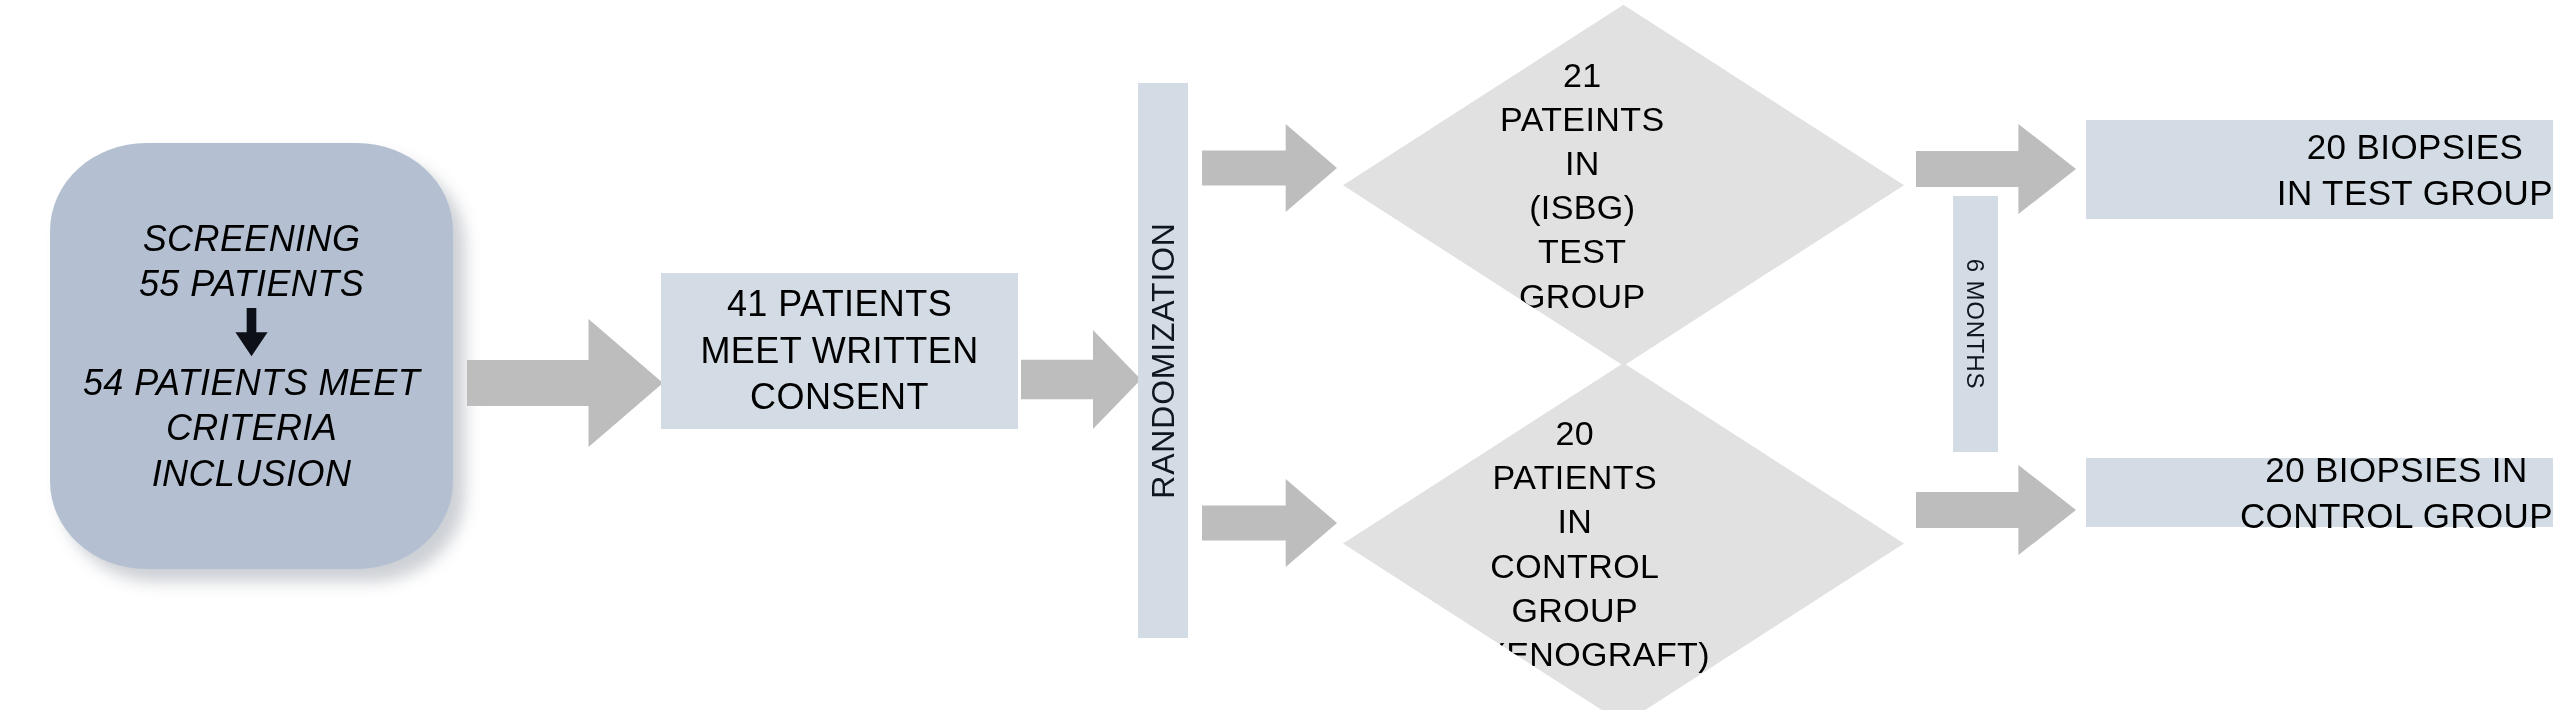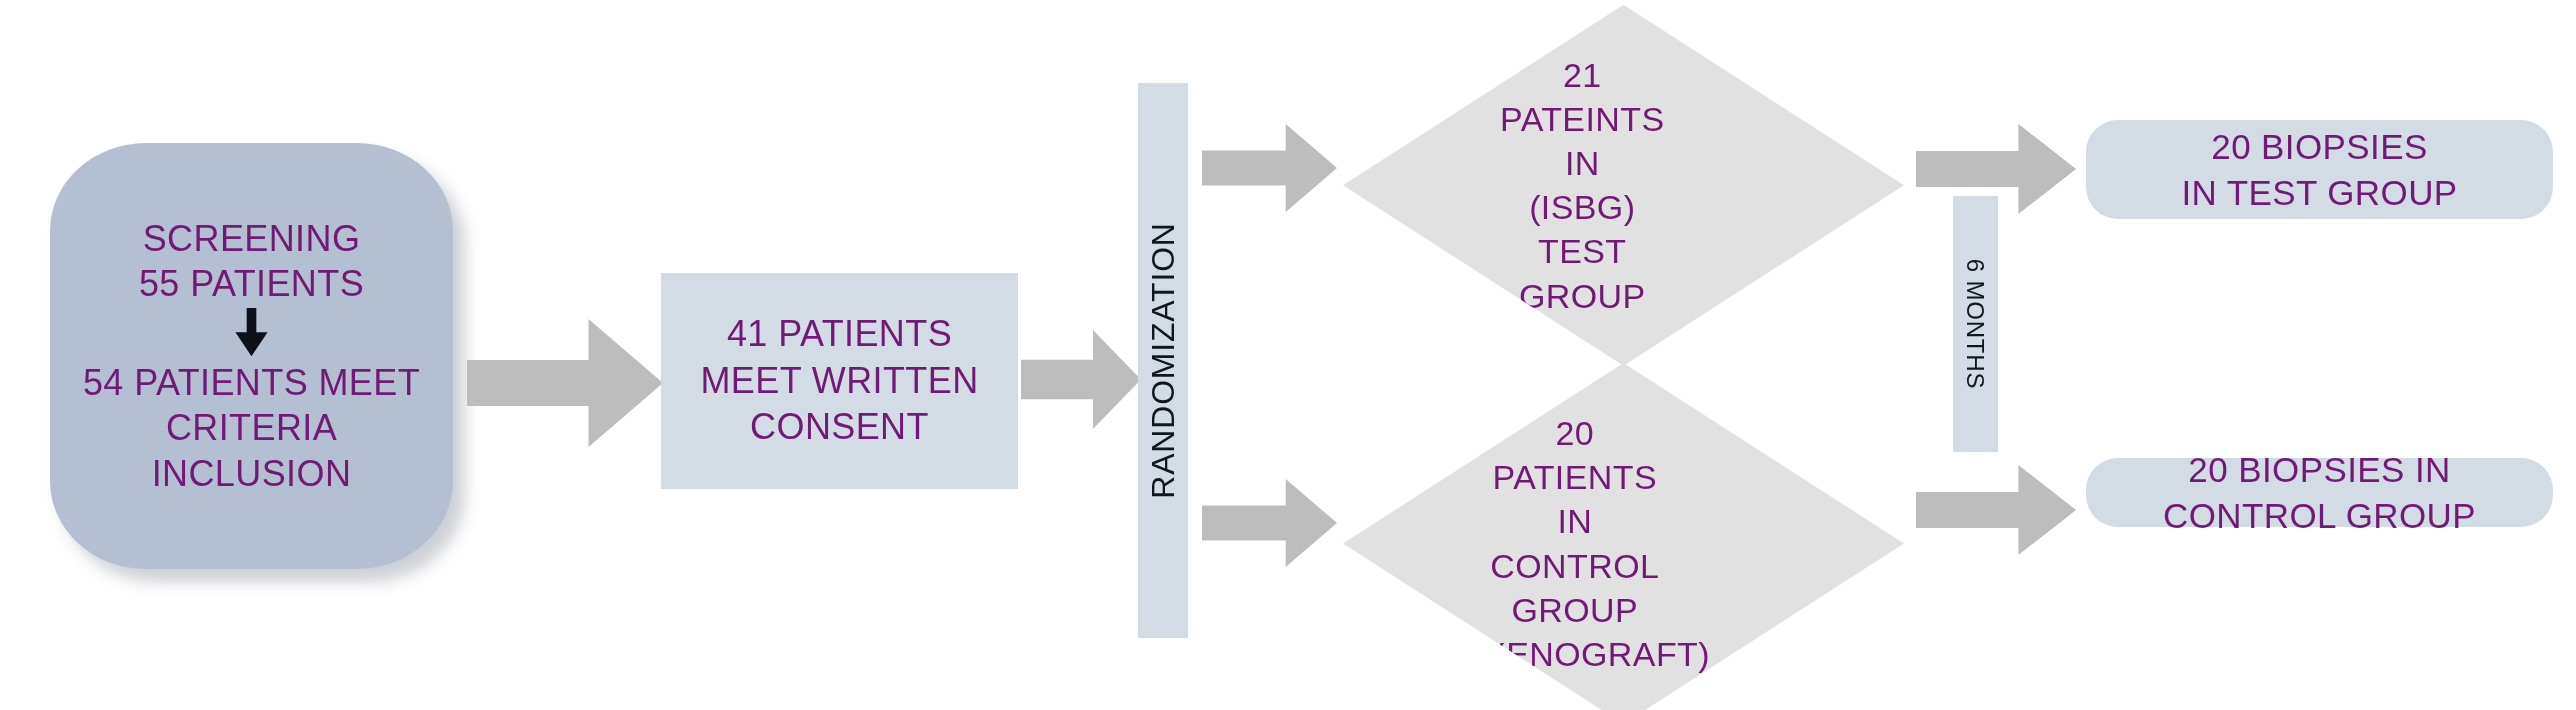--- a/index.html
+++ b/index.html
@@ -1,36 +1,36 @@
 <!DOCTYPE html>
 <html style="font-size:13px"><head>
 <meta charset="utf-8">
 <title>Study Flow Diagram</title>
 <style>
   html,body{margin:0;padding:0;background:#ffffff;}
   body{font-family:"Liberation Sans", sans-serif;}
   #stage{position:relative;width:2576px;height:711px;background:#fff;overflow:hidden;}
 
-  .txt{color:#701a75;letter-spacing:0.4px;line-height:1.22;text-align:center;font-weight:400;}
+  .txt{color:#000000;letter-spacing:0.4px;line-height:1.22;text-align:center;font-weight:400;}
 
   
   #screening{
     position:absolute; left:50px; top:143px; width:403px; height:426px;
     background:#b4c0d1;
     border-radius:96px/88px;
     box-shadow:11.2px 13px 14.4px rgba(90,100,115,0.30);
     display:flex; align-items:center; justify-content:center;
   }
-  #screening .inner{width:100%; padding:0 16px; box-sizing:border-box;}
+  #screening .inner{width:100%; padding:0 16px; box-sizing:border-box;font-style:italic;}
   #screening .txt{font-size:36px; line-height:1.26;}
   .downarrow{display:block;margin:1.6px auto 1.6px auto;}
 
   
   #consent{
-    position:absolute; left:661px; top:273px; width:357px; height:216px;
+    position:absolute; left:661px; top:273px; width:357px; height:156px;
     background:#d3dce4;
     display:flex; align-items:center; justify-content:center;
   }
   #consent .txt{font-size:36px; line-height:1.30;}
 
   
   #randomization{
     position:absolute; left:1138px; top:83px; width:50px; height:555px;
     background:#d3dce4;
     display:flex; align-items:center; justify-content:center;
@@ -58,21 +58,21 @@
     clip-path:polygon(50% 0%, 100% 50%, 50% 100%, 0% 50%);
     display:flex; align-items:center; justify-content:center;
   }
   .diamond .txt{font-size:34px; line-height:1.30; width:68%;}
   #diamond-test{left:1343px; top:4.8px;}
   #diamond-control{left:1343px; top:363px;}
 
   
   .resultbox{
     position:absolute; background:#d3dce4;
-    display:flex; align-items:center; justify-content:center;border-radius:32px;
+    display:flex; align-items:center; justify-content:flex-end;
   }
   .resultbox .txt{font-size:35px; line-height:1.30;}
   #biopsy-test{left:2086px; top:120px; width:467px; height:99px;}
   #biopsy-control{left:2086px; top:458px; width:467px; height:69px;}
   
   .arr{
     position:absolute; background:#bdbdbd;
   }
   #arrow-1{left:467px; top:319px; width:196px; height:128px;
            clip-path:polygon(0% 32%, 62% 32%, 62% 0%, 100% 50%, 62% 100%, 62% 68%, 0% 68%);}

